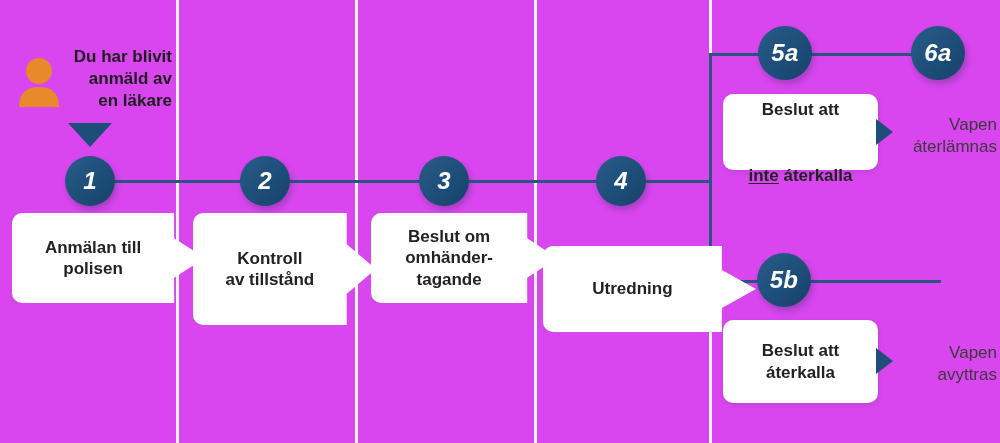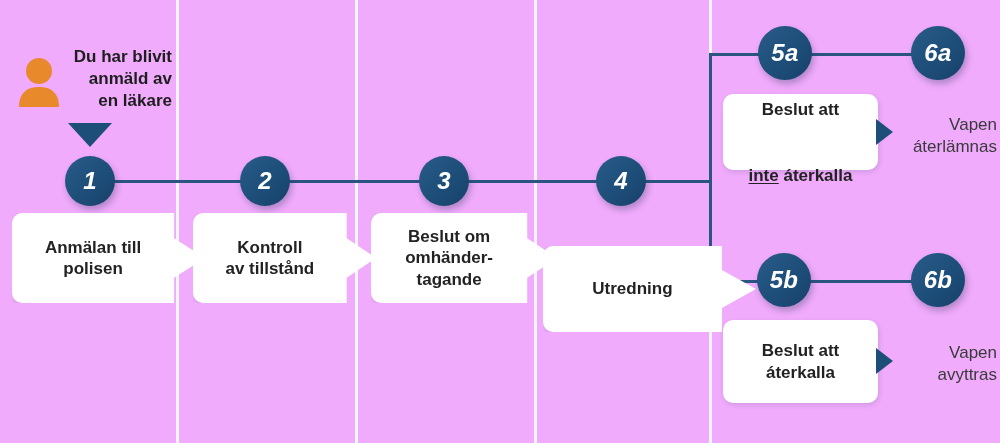--- a/index.html
+++ b/index.html
@@ -136,21 +136,21 @@
     text-align:right;
     font-size:17px;
     line-height:1.3;
     color:#3a3a3a;
     white-space:pre-line;
   }
 </style>
 </head>
 <body>
 
-<div id="stage" style="background: #f0abfc;">
+<div id="stage" style="background: #d946ef;">
 
   <div class="divider" style="left:176px;"></div>
   <div class="divider" style="left:355px;"></div>
   <div class="divider" style="left:534px;"></div>
   <div class="divider" style="left:709px;"></div>
 
   <div class="hline" style="left:90px;top:180px;width:622px;"></div>
 
   <div class="vline" style="left:709px;top:53px;height:230px;"></div>
 
@@ -182,21 +182,21 @@
   </div>
   <div class="node main" style="left:596px;top:156px;">
     <span>4</span>
   </div>
 
   <div class="callout chev" style="left:12px;top:213px;width:185px;height:90px;padding-left:8px;">
     <div class="ctext">Anmälan till
 polisen</div>
   </div>
 
-  <div class="callout chev" style="left:193px;top:213px;width:183px;height:90px;">
+  <div class="callout chev" style="left:193px;top:213px;width:183px;height:112px;">
     <div class="ctext">Kontroll
 av tillstånd</div>
   </div>
 
   <div class="callout chev" style="left:371px;top:213px;width:186px;height:90px;">
     <div class="ctext">Beslut om
 omhänder-
 tagande</div>
   </div>
 
@@ -220,23 +220,20 @@
   </div>
 
   <div class="tri-right" style="left:876px;top:119px;"></div>
 
   <div class="outcome" style="left:897px;top:114px;width:100px;">Vapen
 áterlämnas</div>
 
   <div class="node branch" style="left:757px;top:253px;">
     <span>5b</span>
   </div>
-  <div class="node branch" style="left:911px;top:253px;">
-    <span>6b</span>
-  </div>
 
   <div class="callout plain" style="left:723px;top:320px;width:155px;height:83px;">
     <div class="ctext2">Beslut att
 áterkalla</div>
   </div>
 
   <div class="tri-right" style="left:876px;top:348px;"></div>
 
   <div class="outcome" style="left:897px;top:342px;width:100px;">Vapen
 avyttras</div>

